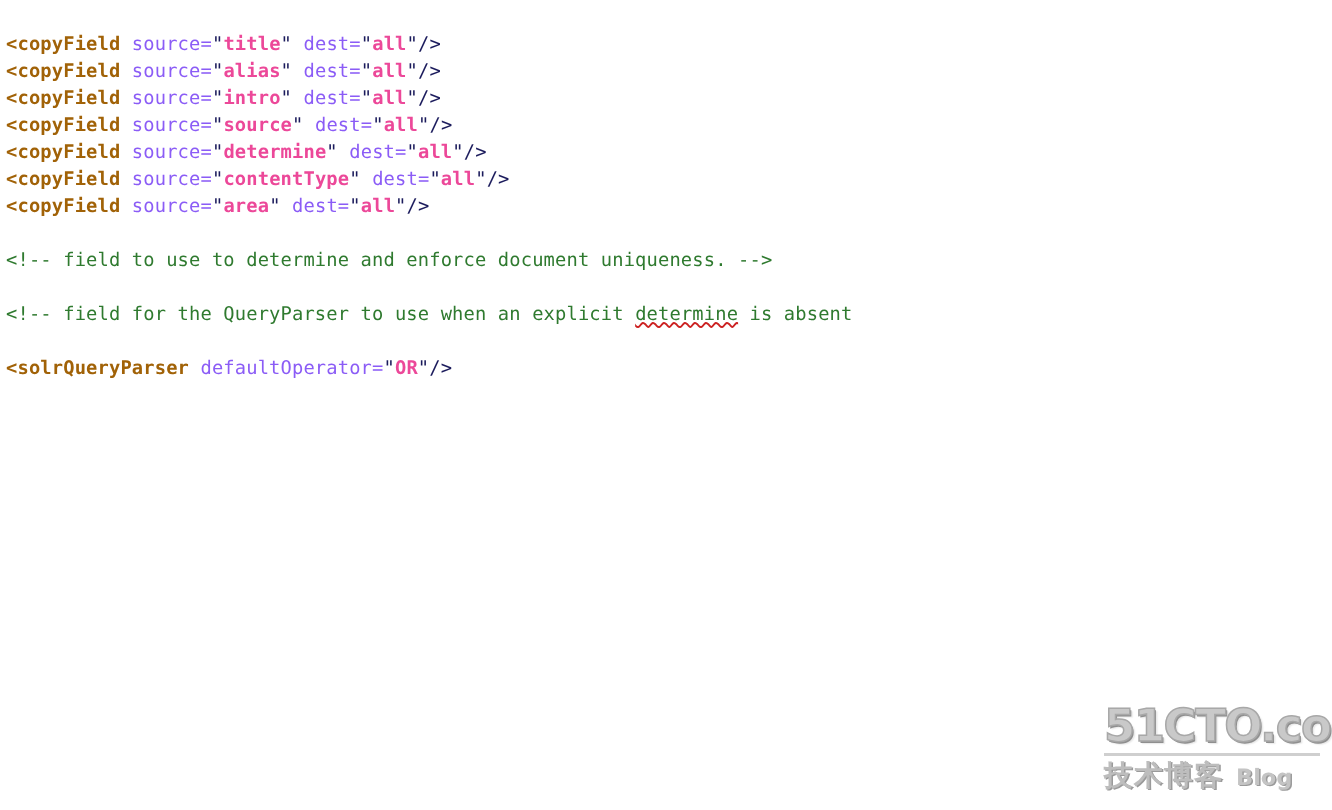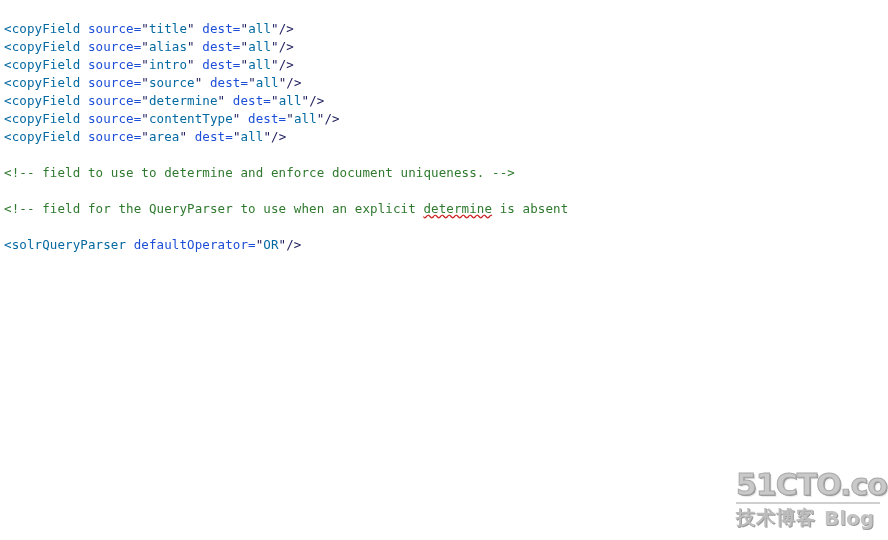--- a/index.html
+++ b/index.html
@@ -29,24 +29,24 @@
     font-size: 12.5px;
     white-space: pre;
     letter-spacing: 0.1px;
   }
 
   .code-line.blank {
     height: 18px;
   }
 
   
-  .tok-tag      { color: #0369a1; }
-  .tok-attr     { color: #1d4ed8; }
+  .tok-tag      { color: #a16207; font-weight: bold; }
+  .tok-attr     { color: #8b5cf6; }
   .tok-punct    { color: #1b1b5c; }
-  .tok-value    { color: #0369a1; font-weight: normal; }
+  .tok-value    { color: #ec4899; font-weight: bold; }
   .tok-comment  { color: #2f7a2f; }
   .tok-text     { color: #000000; font-weight: bold; }
 
   .misspelled {
     text-decoration: underline wavy #cc2222;
     text-decoration-skip-ink: none;
   }
 
   
   #watermark {
@@ -83,21 +83,21 @@
     font-family: "DejaVu Sans", "Liberation Sans", sans-serif;
     font-size: 19px;
     font-weight: bold;
     line-height: 21px;
     color: #bdbdbd;
     text-shadow: 1px 1px 0 #9a9a9a;
     letter-spacing: 1px;
   }
   #watermark .wm-blog {
     font-family: "DejaVu Sans", "Liberation Sans", sans-serif;
-    font-size: 20px;
+    font-size: 15px;
     font-weight: bold;
     line-height: 19px;
     color: #c4c4c4;
     text-shadow: 1px 1px 0 #9a9a9a;
   }
 </style>
 </head>
 <body>
 
 <div id="code-listing">

